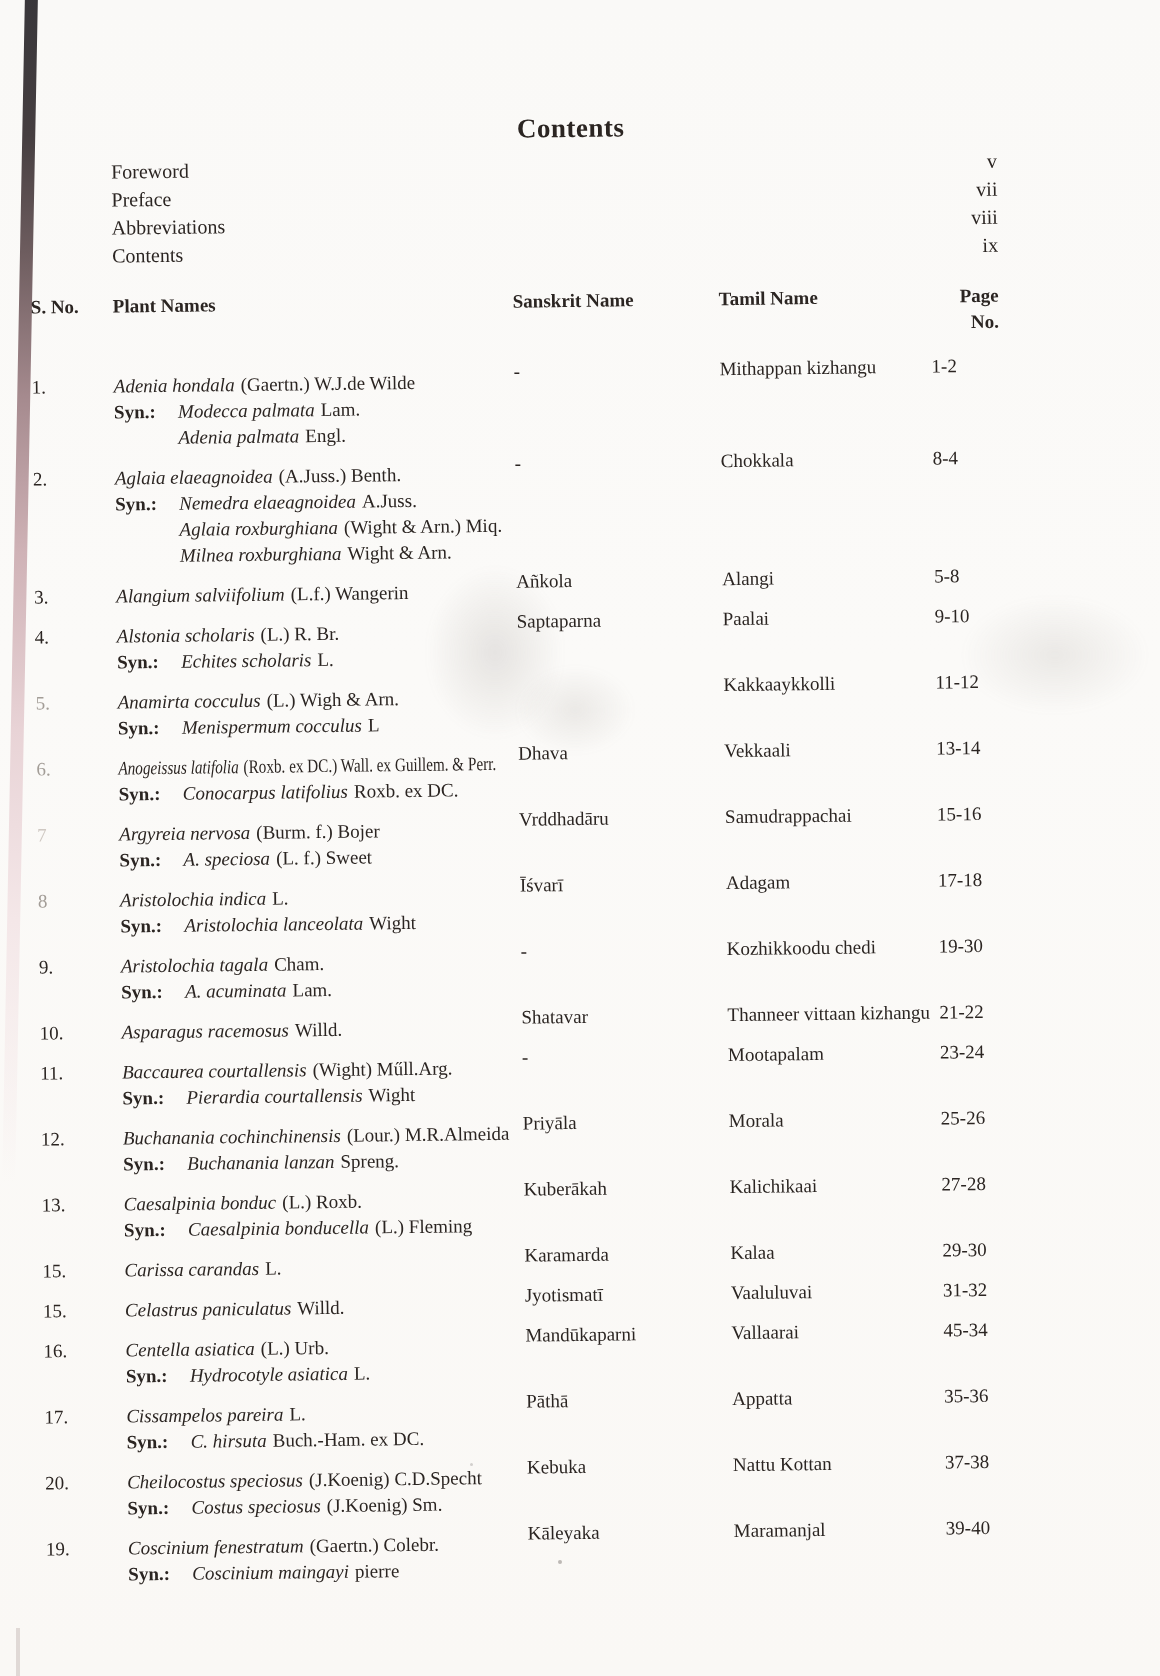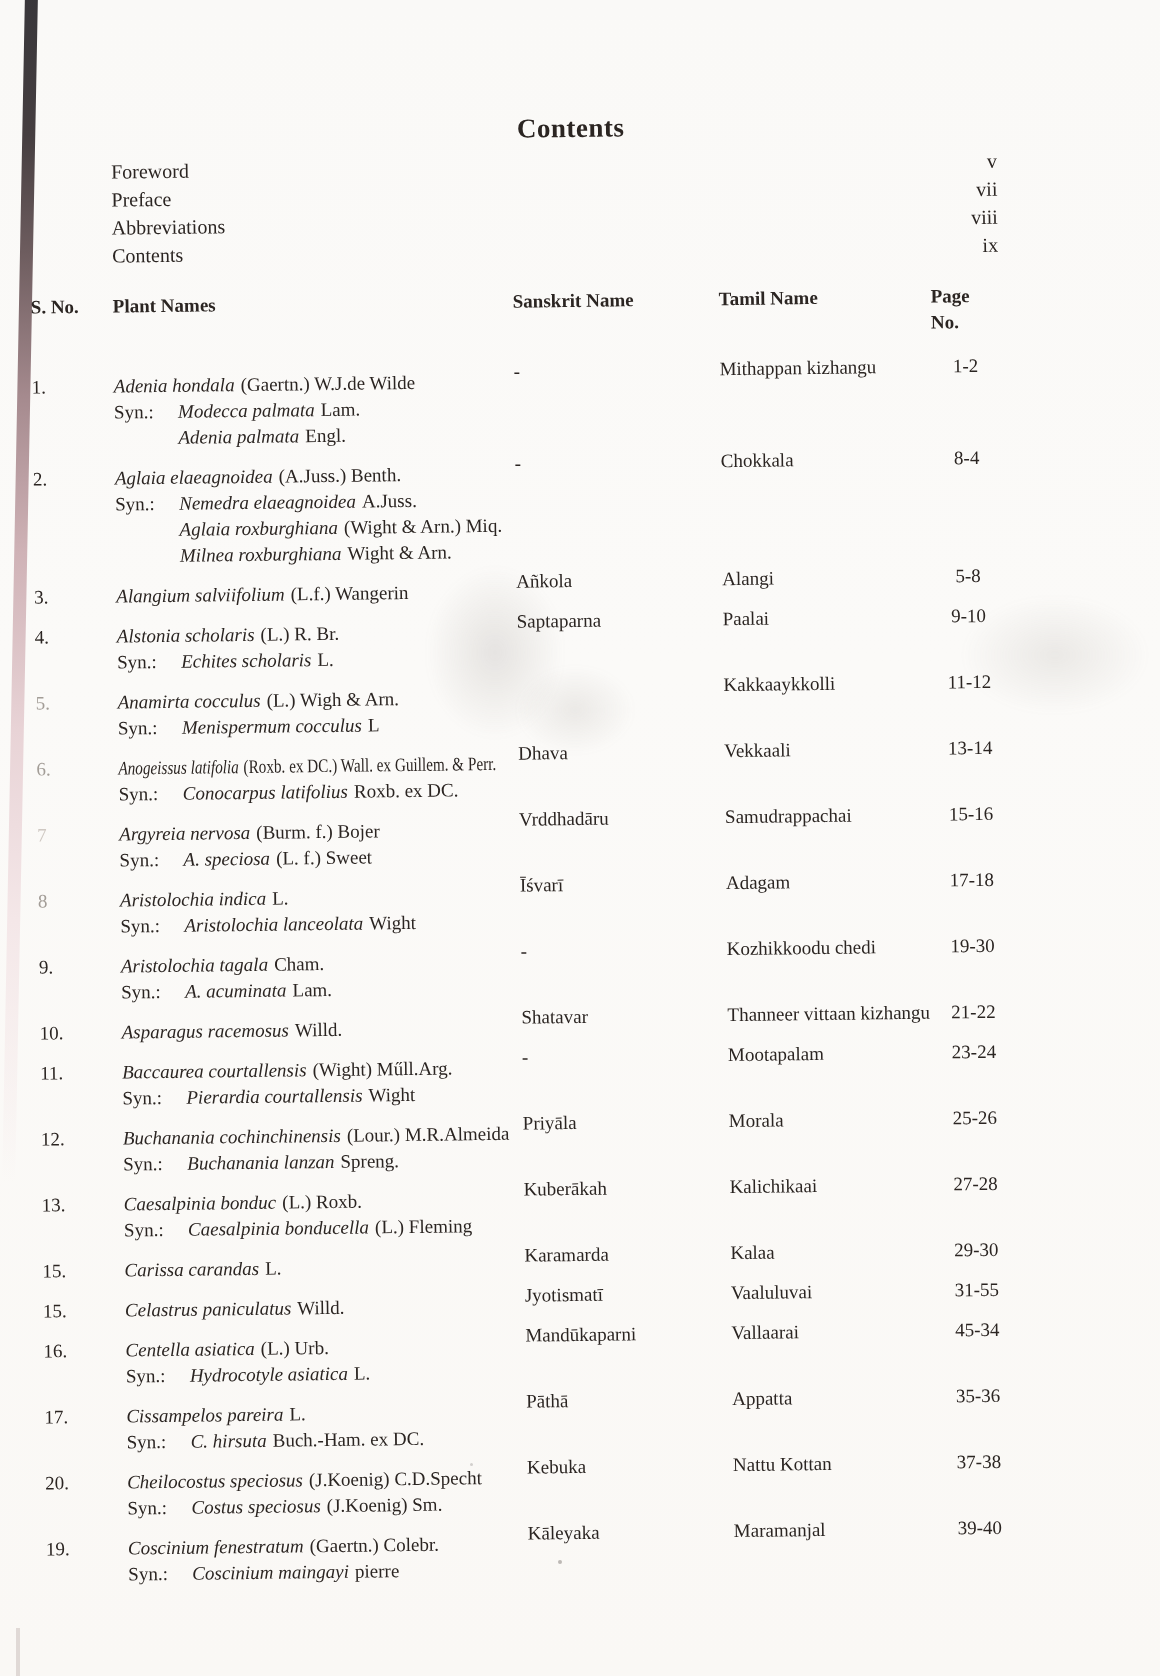--- a/index.html
+++ b/index.html
@@ -27,37 +27,37 @@
 
   .content{position:relative;padding-top:116px;transform:rotate(-0.7deg);transform-origin:80px 900px;}
   .title{margin:0;text-align:center;font-size:27px;font-weight:700;letter-spacing:.5px;line-height:36px;}
 
   .front{margin:6px 0 0 120px;width:886px;font-size:20px;line-height:28px;}
   .front .fm-row{display:flex;justify-content:space-between;}
 
   .table{margin-left:38px;width:968px;margin-top:24px;font-size:19px;}
   .grid{display:grid;grid-template-columns:82px 400px 206px 212px 68px;align-items:start;}
   .thead{font-weight:700;line-height:26px;}
-  .thead .pg{text-align:left;}
+  .thead .pg{text-align:right;}
   .rows{margin-top:28px;}
   .row{margin-bottom:14px;line-height:26px;}
   .sno{}
   .sno.fade1{color:#a39d97;}
   .sno.fade2{color:#cfc8c2;}
   .pit{font-style:italic;}
   .prm{font-style:normal;}
   .prm:not(:empty){margin-left:6px;}
   .pline.condensed{white-space:nowrap;transform:scaleX(.8);transform-origin:left center;width:125%;}
   .sline{display:flex;}
-  .slabel{font-weight:400;min-width:64px;flex:0 0 auto;}
+  .slabel{font-weight:700;min-width:64px;flex:0 0 auto;}
   .sit{font-style:italic;}
   .srm{font-style:normal;}
   .srm:not(:empty){margin-left:6px;}
   .side{transform:translateY(-10px);}
-  .pg{text-align:center;}
+  .pg{text-align:left;}
 </style>
 </head>
 <body>
 
 <div class="spine"></div>
 <div class="spine-tail"></div>
 <div class="blob blob1"></div>
 <div class="blob blob2"></div>
 <div class="blob blob3"></div>
 <div class="speck" style="left:558px;top:1560px;width:4px;height:4px;"></div>
@@ -337,21 +337,21 @@
 
   <div class="grid row">
     <div class="sno">15.</div>
     <div class="plant">
       <div class="pline">
         <span class="pit">Celastrus paniculatus</span><span class="prm">Willd.</span>
       </div>
     </div>
     <div class="side sans">Jyotismatī</div>
     <div class="side tam">Vaaluluvai</div>
-    <div class="side pg">31-55</div>
+    <div class="side pg">31-32</div>
   </div>
 
   <div class="grid row">
     <div class="sno">16.</div>
     <div class="plant">
       <div class="pline">
         <span class="pit">Centella asiatica</span><span class="prm">(L.) Urb.</span>
       </div>
     <div class="sline">
               <span class="slabel">Syn.:</span>

